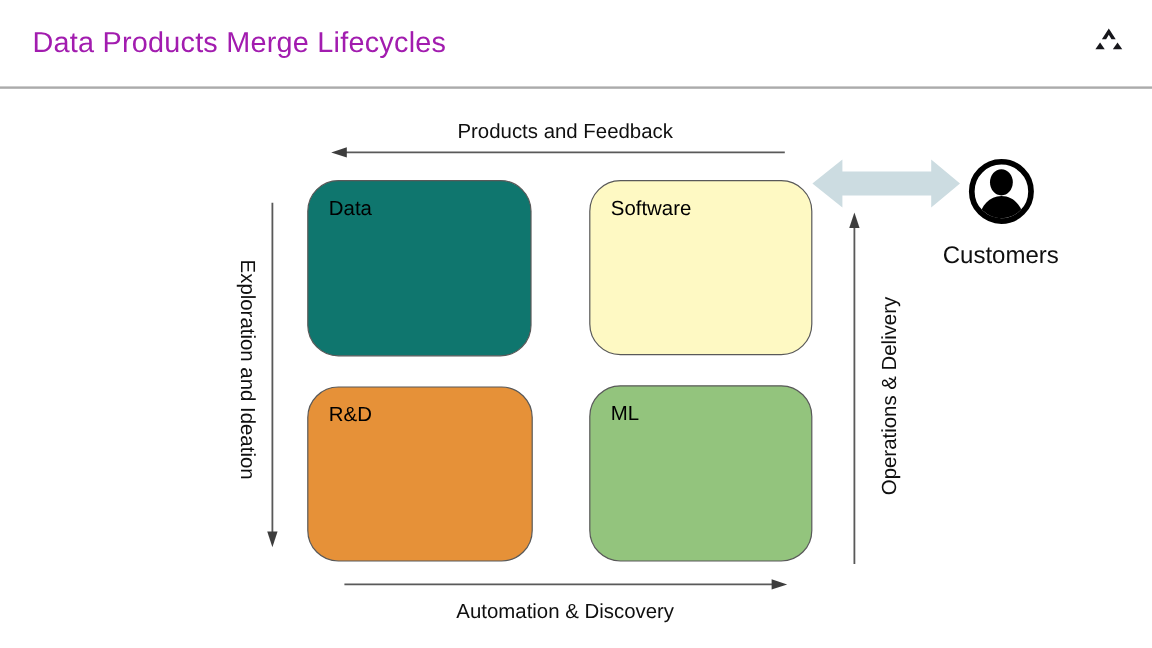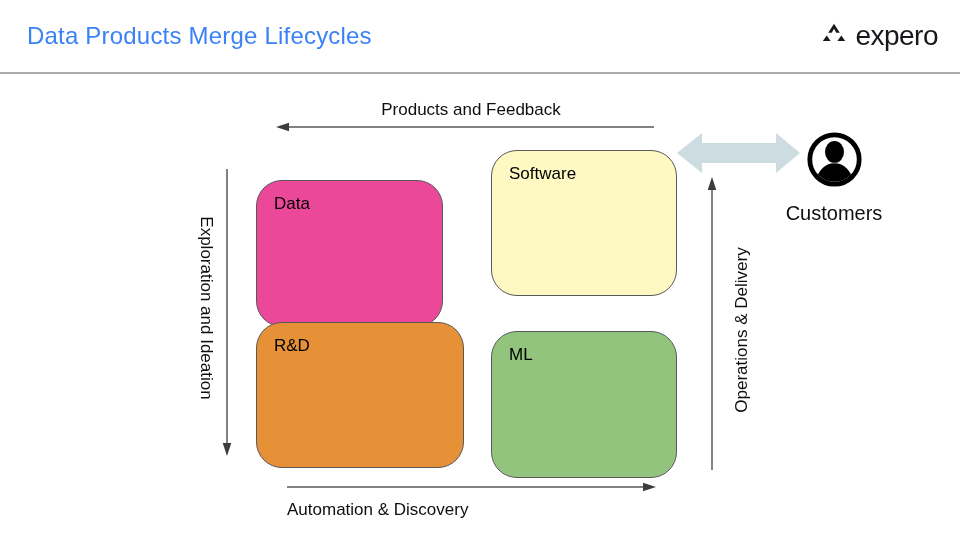--- a/index.html
+++ b/index.html
@@ -9,67 +9,66 @@
     font-family:"Liberation Sans",sans-serif;
     -webkit-font-smoothing:antialiased;
   }
   
   .header{
     position:absolute;left:0;top:0;width:960px;height:72px;
     display:flex;align-items:center;justify-content:space-between;
     box-sizing:border-box;padding:0 22px 0 27px;
   }
   .title{
-    font-size:24px;font-weight:400;color:#3b82f6;letter-spacing:.2px;margin:0;
+    font-size:24px;font-weight:400;color:#a21caf;letter-spacing:.2px;margin:0;
   }
   .logo{display:flex;align-items:center;gap:7px;}
   .logo-text{
     font-size:28px;color:#17171c;letter-spacing:-0.5px;line-height:1;
   }
   .divider{
     position:absolute;left:0;top:72px;width:960px;height:1.5px;background:#ababab;
   }
   
   .arrow-layer{position:absolute;left:0;top:0;width:960px;height:540px;}
   .axis-label{
     position:absolute;font-size:17px;color:#0f0f0f;line-height:20px;
   }
   .axis-top   {left:287px;top:100px;width:368px;text-align:center;}
-  .axis-bottom{left:287px;top:500px;width:368px;}
+  .axis-bottom{left:287px;top:500px;width:368px;text-align:center;}
   .axis-left  {left:96px; top:298px;width:220px;height:20px;text-align:center;transform:rotate(90deg);}
   .axis-right {left:622px;top:320px;width:240px;height:20px;text-align:center;transform:rotate(-90deg);}
   
   .qbox{
     position:absolute;box-sizing:border-box;
     border:1.3px solid #595959;border-radius:26px;
     padding:13px 0 0 17px;font-size:17px;color:#000;
   }
   .qbox-data    {left:256px;top:150px;width:187px;height:147px;}
   .qbox-software{left:491px;top:150px;width:186px;height:146px;}
-  .qbox-rnd     {left:256px;top:322px;width:208px;height:146px;}
-  .qbox-ml      {left:491px;top:321px;width:186px;height:147px;margin-top:10px;}
+  .qbox-rnd     {left:256px;top:322px;width:188px;height:146px;}
+  .qbox-ml      {left:491px;top:321px;width:186px;height:147px;}
   
   .customers-icon{position:absolute;left:806px;top:131px;}
   .customers-label{
     position:absolute;left:770px;top:202px;width:128px;text-align:center;
     font-size:20px;color:#0f0f0f;
   }
 </style>
 </head>
 <body>
 
 <div class="header">
   <h1 class="title">Data Products Merge Lifecycles</h1>
   <div class="logo">
     <svg width="28" height="26" viewBox="0 0 100 92">
       <polygon points="50,2 70.6,34 58,34 50,20.5 42,34 29.4,34" fill="#17171c"></polygon>
       <polygon points="24,44 10,64 38,64" fill="#17171c"></polygon>
       <polygon points="76,44 90,64 62,64" fill="#17171c"></polygon>
     </svg>
-    <span class="logo-text">expero</span>
   </div>
 </div>
 <div class="divider"></div>
 
 <svg class="arrow-layer" viewBox="0 0 960 540">
 
   <g>
     <line x1="654" y1="127" x2="284" y2="127" stroke="#595959" stroke-width="1.5"></line>
     <polygon points="276,127 289,122.7 289,131.3" fill="#3d3d3d"></polygon>
   </g>
@@ -90,21 +89,21 @@
   </g>
 
   <polygon points="677,153 702,133 702,143 776,143 776,133 800,153 776,173 776,163 702,163 702,173" style="fill: rgb(204, 220, 225);"></polygon>
 </svg>
 
 <div class="axis-label axis-top">Products and Feedback</div>
 <div class="axis-label axis-left">Exploration and Ideation</div>
 <div class="axis-label axis-right">Operations &amp; Delivery</div>
 <div class="axis-label axis-bottom">Automation &amp; Discovery</div>
 
-<div class="qbox qbox-data" style="background-color: #ec4899; margin-top: 30px;">
+<div class="qbox qbox-data" style="background-color: #0f766e;">
   <span>Data</span>
 </div>
 <div class="qbox qbox-software" style="background-color: #fef9c3;">
   <span>Software</span>
 </div>
 <div class="qbox qbox-rnd" style="background-color: rgb(230, 145, 56);">
   <span>R&amp;D</span>
 </div>
 <div class="qbox qbox-ml" style="background-color: rgb(147, 196, 125);">
   <span>ML</span>

